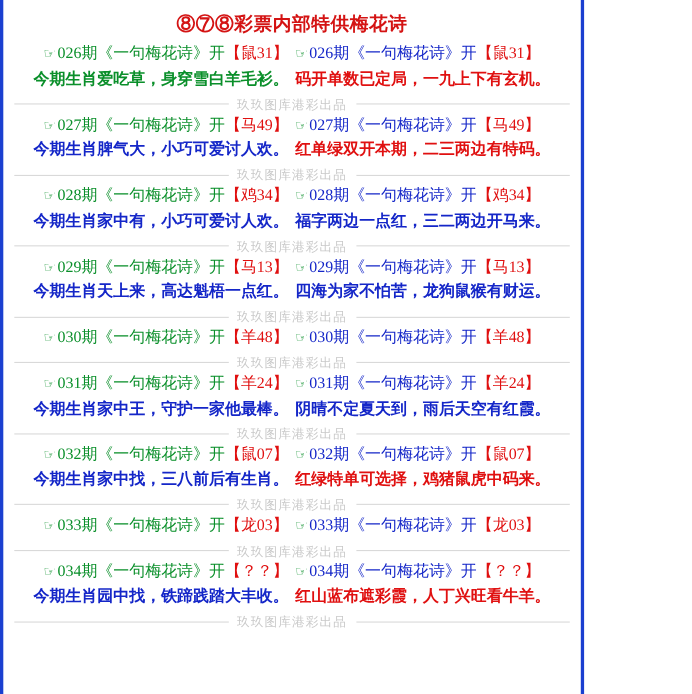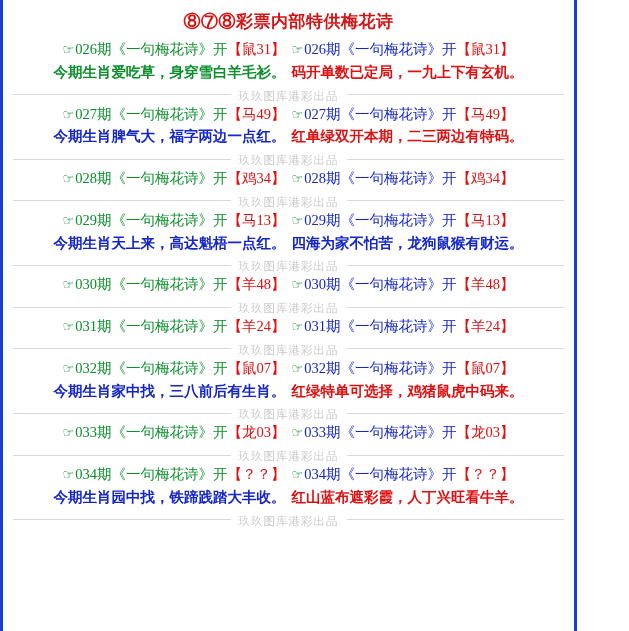--- a/index.html
+++ b/index.html
@@ -8,21 +8,21 @@
   }
   body {
     width: 629px;
     height: 631px;
     background: #ffffff;
     font-family: "Liberation Serif", "DejaVu Serif", serif;
     overflow: hidden;
   }
   .page {
     position: relative;
-    width: 577px;
+    width: 531px;
     height: 631px;
     box-sizing: border-box;
     border-left: 3px solid #1a3fd0;
     border-right: 3px solid #1a3fd0;
     background: #ffffff;
   }
   .title {
     text-align: center;
     color: #d41313;
     font-size: 17px;
@@ -94,38 +94,40 @@
 <div class="page">
   <div class="title">⑧⑦⑧彩票内部特供梅花诗</div>
   <div id="entries">
       <div class="block">
         <div class="row-head"><span class="hand">☞</span><span class="green">026期</span><span class="green">《一句梅花诗》</span><span class="green">开</span><span class="red">【</span><span class="red">鼠31</span><span class="red">】</span><span class="sep"></span><span class="hand">☞</span><span class="blue">026期</span><span class="blue">《一句梅花诗》</span><span class="blue">开</span><span class="red">【</span><span class="red">鼠31</span><span class="red">】</span></div>
         <div class="row-body"><span class="green">今期生肖爱吃草，身穿雪白羊毛衫。</span><span class="sep"></span><span class="red">码开单数已定局，一九上下有玄机。</span></div>
       </div>
       <div class="watermark"><span class="line"></span><span class="wm-text">玖玖图库港彩出品</span></div>
       <div class="block">
         <div class="row-head"><span class="hand">☞</span><span class="green">027期</span><span class="green">《一句梅花诗》</span><span class="green">开</span><span class="red">【</span><span class="red">马49</span><span class="red">】</span><span class="sep"></span><span class="hand">☞</span><span class="blue">027期</span><span class="blue">《一句梅花诗》</span><span class="blue">开</span><span class="red">【</span><span class="red">马49</span><span class="red">】</span></div>
-        <div class="row-body"><span class="blue">今期生肖脾气大，福字两边一点红。</span><span class="sep"></span><span class="red">红单绿双开本期，二三两边有特码。</span></div>
+        <div class="row-body"><span class="blue">今期生肖脾气大，小巧可爱讨人欢。</span><span class="sep"></span><span class="red">红单绿双开本期，二三两边有特码。</span></div>
       </div>
       <div class="watermark"><span class="line"></span><span class="wm-text">玖玖图库港彩出品</span></div>
       <div class="block">
         <div class="row-head"><span class="hand">☞</span><span class="green">028期</span><span class="green">《一句梅花诗》</span><span class="green">开</span><span class="red">【</span><span class="red">鸡34</span><span class="red">】</span><span class="sep"></span><span class="hand">☞</span><span class="blue">028期</span><span class="blue">《一句梅花诗》</span><span class="blue">开</span><span class="red">【</span><span class="red">鸡34</span><span class="red">】</span></div>
+        <div class="row-body"><span class="blue">今期生肖家中有，小巧可爱讨人欢。</span><span class="sep"></span><span class="blue">福字两边一点红，三二两边开马来。</span></div>
       </div>
       <div class="watermark"><span class="line"></span><span class="wm-text">玖玖图库港彩出品</span></div>
       <div class="block">
         <div class="row-head"><span class="hand">☞</span><span class="green">029期</span><span class="green">《一句梅花诗》</span><span class="green">开</span><span class="red">【</span><span class="red">马13</span><span class="red">】</span><span class="sep"></span><span class="hand">☞</span><span class="blue">029期</span><span class="blue">《一句梅花诗》</span><span class="blue">开</span><span class="red">【</span><span class="red">马13</span><span class="red">】</span></div>
         <div class="row-body"><span class="blue">今期生肖天上来，高达魁梧一点红。</span><span class="sep"></span><span class="blue">四海为家不怕苦，龙狗鼠猴有财运。</span></div>
       </div>
       <div class="watermark"><span class="line"></span><span class="wm-text">玖玖图库港彩出品</span></div>
       <div class="block">
         <div class="row-head"><span class="hand">☞</span><span class="green">030期</span><span class="green">《一句梅花诗》</span><span class="green">开</span><span class="red">【</span><span class="red">羊48</span><span class="red">】</span><span class="sep"></span><span class="hand">☞</span><span class="blue">030期</span><span class="blue">《一句梅花诗》</span><span class="blue">开</span><span class="red">【</span><span class="red">羊48</span><span class="red">】</span></div>
       </div>
       <div class="watermark"><span class="line"></span><span class="wm-text">玖玖图库港彩出品</span></div>
       <div class="block">
         <div class="row-head"><span class="hand">☞</span><span class="green">031期</span><span class="green">《一句梅花诗》</span><span class="green">开</span><span class="red">【</span><span class="red">羊24</span><span class="red">】</span><span class="sep"></span><span class="hand">☞</span><span class="blue">031期</span><span class="blue">《一句梅花诗》</span><span class="blue">开</span><span class="red">【</span><span class="red">羊24</span><span class="red">】</span></div>
+        <div class="row-body"><span class="blue">今期生肖家中王，守护一家他最棒。</span><span class="sep"></span><span class="blue">阴晴不定夏天到，雨后天空有红霞。</span></div>
       </div>
       <div class="watermark"><span class="line"></span><span class="wm-text">玖玖图库港彩出品</span></div>
       <div class="block">
         <div class="row-head"><span class="hand">☞</span><span class="green">032期</span><span class="green">《一句梅花诗》</span><span class="green">开</span><span class="red">【</span><span class="red">鼠07</span><span class="red">】</span><span class="sep"></span><span class="hand">☞</span><span class="blue">032期</span><span class="blue">《一句梅花诗》</span><span class="blue">开</span><span class="red">【</span><span class="red">鼠07</span><span class="red">】</span></div>
         <div class="row-body"><span class="blue">今期生肖家中找，三八前后有生肖。</span><span class="sep"></span><span class="red">红绿特单可选择，鸡猪鼠虎中码来。</span></div>
       </div>
       <div class="watermark"><span class="line"></span><span class="wm-text">玖玖图库港彩出品</span></div>
       <div class="block">
         <div class="row-head"><span class="hand">☞</span><span class="green">033期</span><span class="green">《一句梅花诗》</span><span class="green">开</span><span class="red">【</span><span class="red">龙03</span><span class="red">】</span><span class="sep"></span><span class="hand">☞</span><span class="blue">033期</span><span class="blue">《一句梅花诗》</span><span class="blue">开</span><span class="red">【</span><span class="red">龙03</span><span class="red">】</span></div>
       </div>

